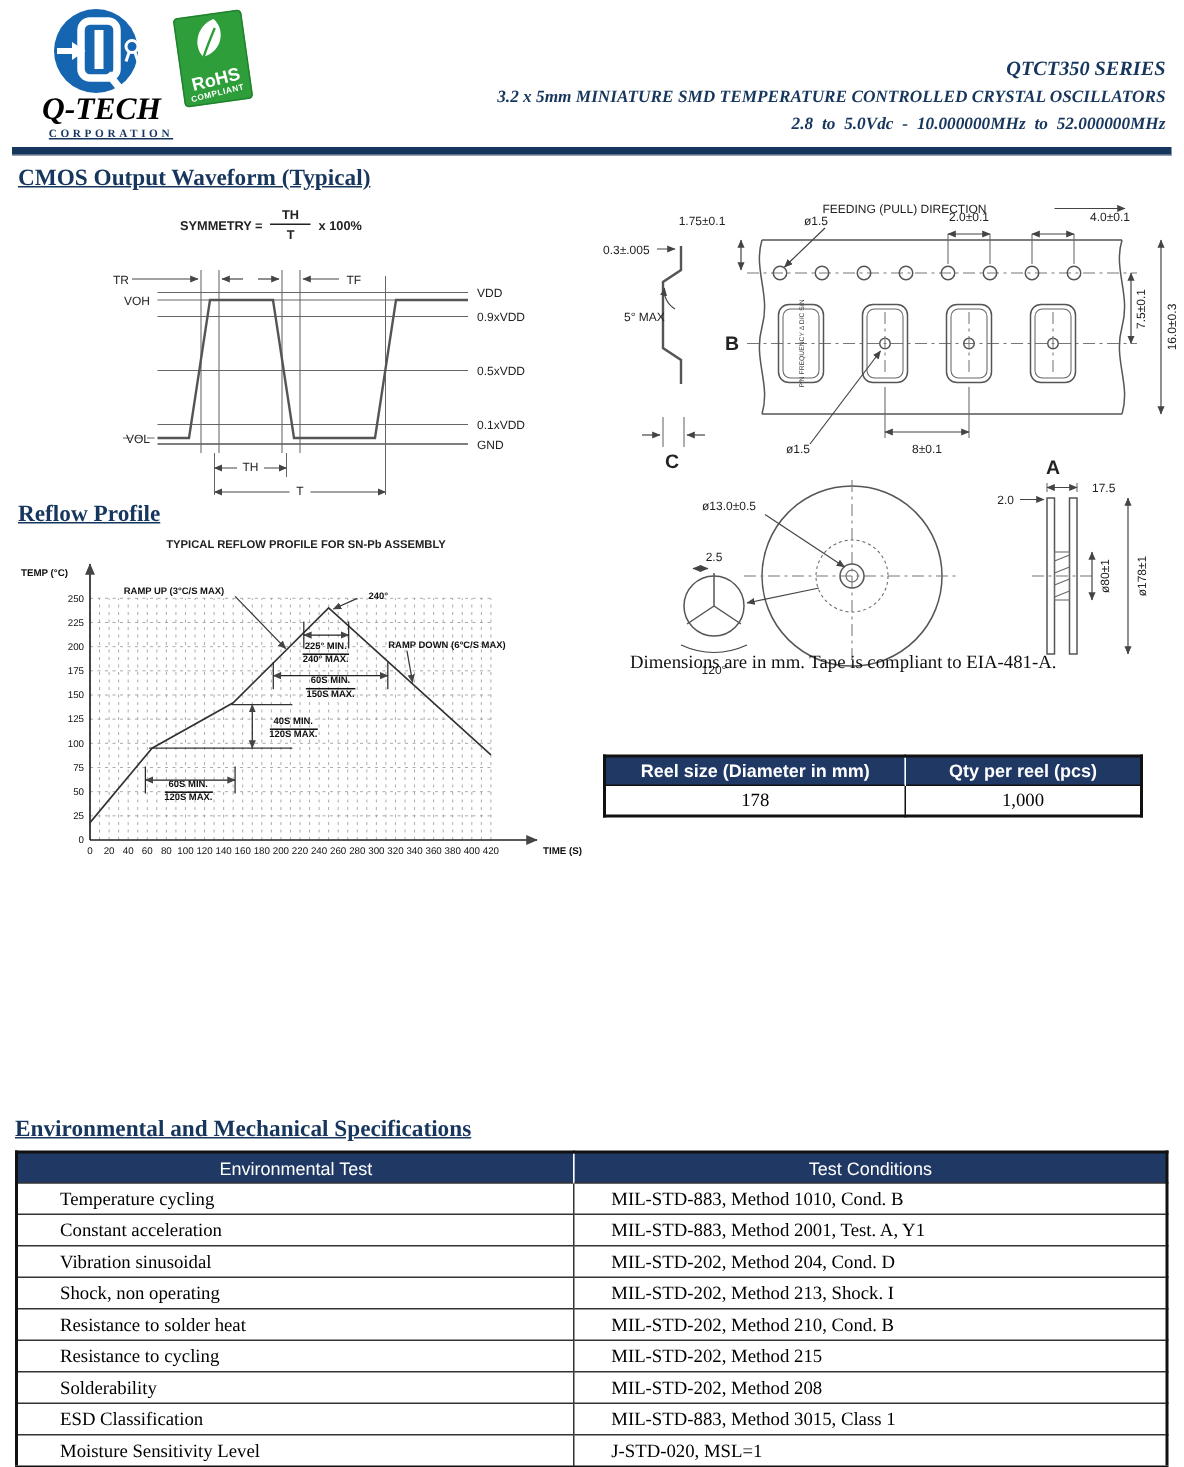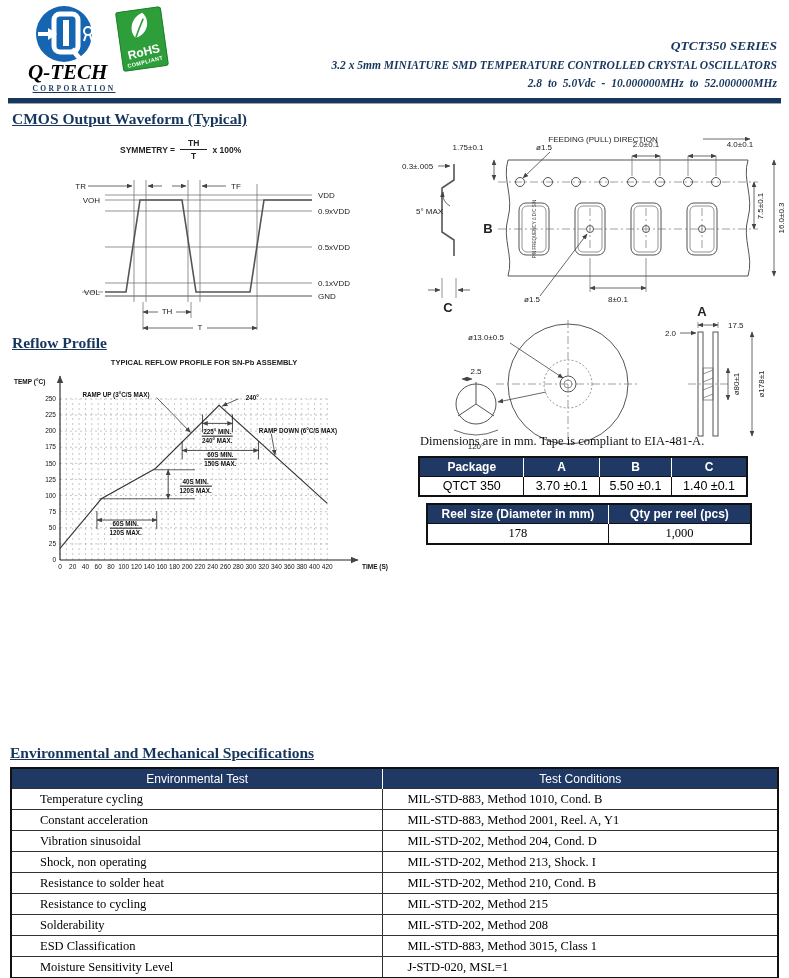--- a/index.html
+++ b/index.html
@@ -62,21 +62,21 @@
   .ann .top{border-bottom:.9px solid #111;padding:0 1px;}
   
   table{border-collapse:collapse;}
   .dtab{font-family:"Liberation Sans",sans-serif;font-size:12px;border:2px solid #111;}
   .dtab th{background:#1f3864;color:#fff;font-weight:600;padding:2px 4px;
      border-left:1px solid #fff;text-align:center;}
   .dtab th:first-child{border-left:none;}
   .dtab td{border:1px solid #111;text-align:center;padding:2px 4px;font-size:12.5px;}
   #reel-table td{font-family:"Liberation Serif",serif;}
   #pkg-table{position:absolute;left:20px;top:352px;width:330px;}
-  #reel-table{position:absolute;left:28px;top:399px;width:326px;}
+  #reel-table{position:absolute;left:4px;top:399px;width:360px;}
   #dims-note{position:absolute;left:22px;top:330px;font:12.5px "Liberation Serif",serif;color:#111;}
   
   #env-sec{left:10px;top:744px;width:769px;}
   #env-table{width:769px;margin-top:5px;border:2px solid #111;border-bottom:3px solid #111;
      font-size:12px;}
   #env-table th{background:#1f3864;color:#fff;font-weight:400;padding:2.5px 4px;text-align:center;
      font-family:"Liberation Sans",sans-serif;border-left:1px solid #fff;}
   #env-table th:first-child{border-left:none;width:48.5%;}
   #env-table td{border:1px solid #333;font:12.5px "Liberation Serif",serif;padding:2.5px 6px;}
   #env-table td:first-child{padding-left:28px;}
@@ -438,38 +438,20 @@
       <line class="dim" x1="300" y1="7" x2="320" y2="7" marker-start="url(#arr)" marker-end="url(#arr)"></line>
       <text class="lbl" x="330" y="10">17.5</text>
       <line class="dim" x1="330" y1="50" x2="330" y2="82" marker-start="url(#arr)" marker-end="url(#arr)"></line>
       <text class="lbl" transform="rotate(-90 338 66)" x="338" y="69" text-anchor="middle">ø80±1</text>
       <line class="dim" x1="354" y1="14" x2="354" y2="118" marker-start="url(#arr)" marker-end="url(#arr)"></line>
       <text class="lbl" transform="rotate(-90 363 66)" x="363" y="69" text-anchor="middle">ø178±1</text>
     </svg>
 
     <div id="dims-note">Dimensions are in mm.  Tape is compliant to EIA-481-A.</div>
 
-    <table class="dtab" id="pkg-table">
-      <thead>
-          <tr>
-        <th style="width:32%">Package</th>
-        <th style="width:23%">A</th>
-        <th style="width:22%">B</th>
-        <th style="width:23%">C</th>
-      </tr>
-        </thead>
-      <tbody>
-          <tr>
-            <td>QTCT 350</td>
-            <td>3.70 ±0.1</td>
-            <td>5.50 ±0.1</td>
-            <td>1.40 ±0.1</td>
-          </tr>
-        </tbody>
-    </table>
 
     <table class="dtab" id="reel-table">
       <thead>
           <tr>
         <th style="width:56%">Reel size (Diameter in mm)</th>
         <th style="width:44%">Qty per reel (pcs)</th>
       </tr>
         </thead>
       <tbody>
           <tr>
@@ -489,21 +471,21 @@
         <th>Test Conditions</th>
       </tr>
         </thead>
       <tbody>
           <tr>
             <td>Temperature cycling</td>
             <td>MIL-STD-883, Method 1010, Cond. B</td>
           </tr>
           <tr>
             <td>Constant acceleration</td>
-            <td>MIL-STD-883, Method 2001, Reel. A, Y1</td>
+            <td>MIL-STD-883, Method 2001, Test. A, Y1</td>
           </tr>
           <tr>
             <td>Vibration sinusoidal</td>
             <td>MIL-STD-202, Method 204, Cond. D</td>
           </tr>
           <tr>
             <td>Shock, non operating</td>
             <td>MIL-STD-202, Method 213, Shock. I</td>
           </tr>
           <tr>

